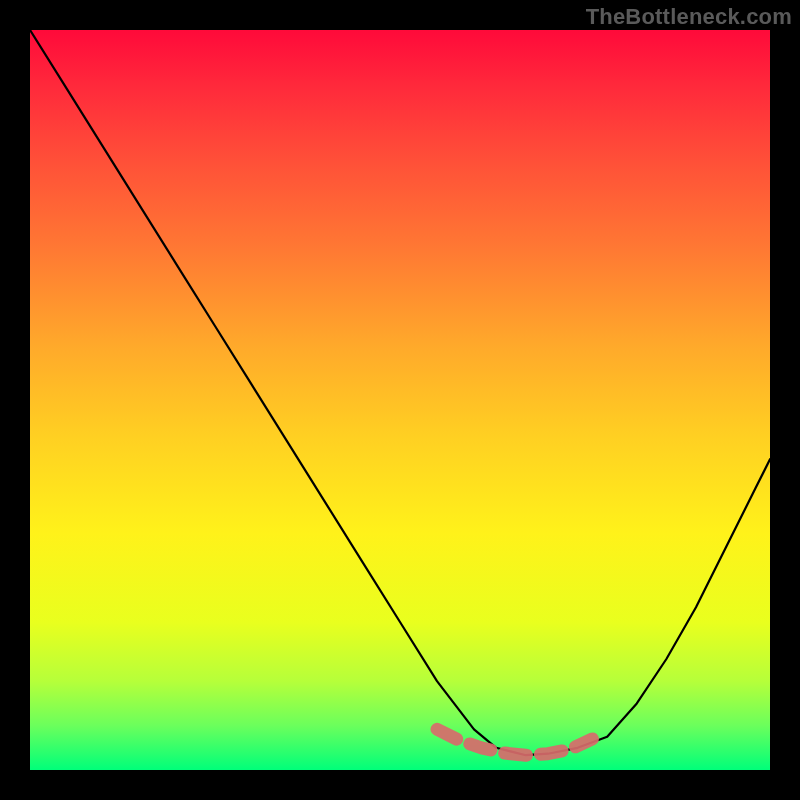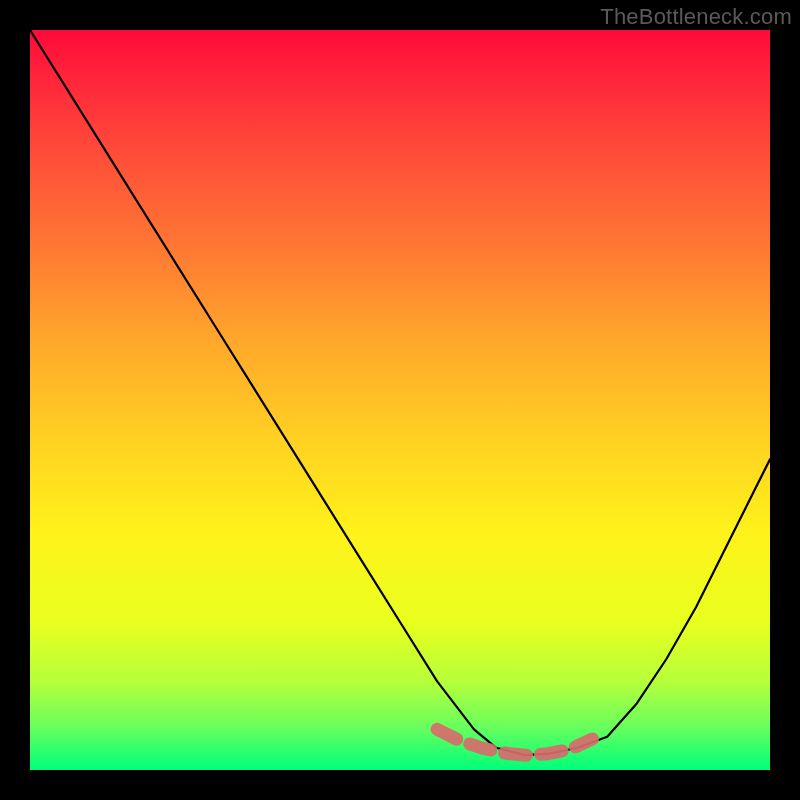--- a/index.html
+++ b/index.html
@@ -52,21 +52,21 @@
     top: 0;
     width: 100%;
     height: 100%;
   }
   .watermark {
     position: absolute;
     top: 4px;
     right: 8px;
     color: #5a5a5a;
     font-size: 22px;
-    font-weight: 400;
+    font-weight: 700;
     letter-spacing: 0.2px;
     user-select: none;
   }
 </style>
 </head>
 <body>
 
 <div class="frame">
 
   <div class="watermark">TheBottleneck.com</div>

